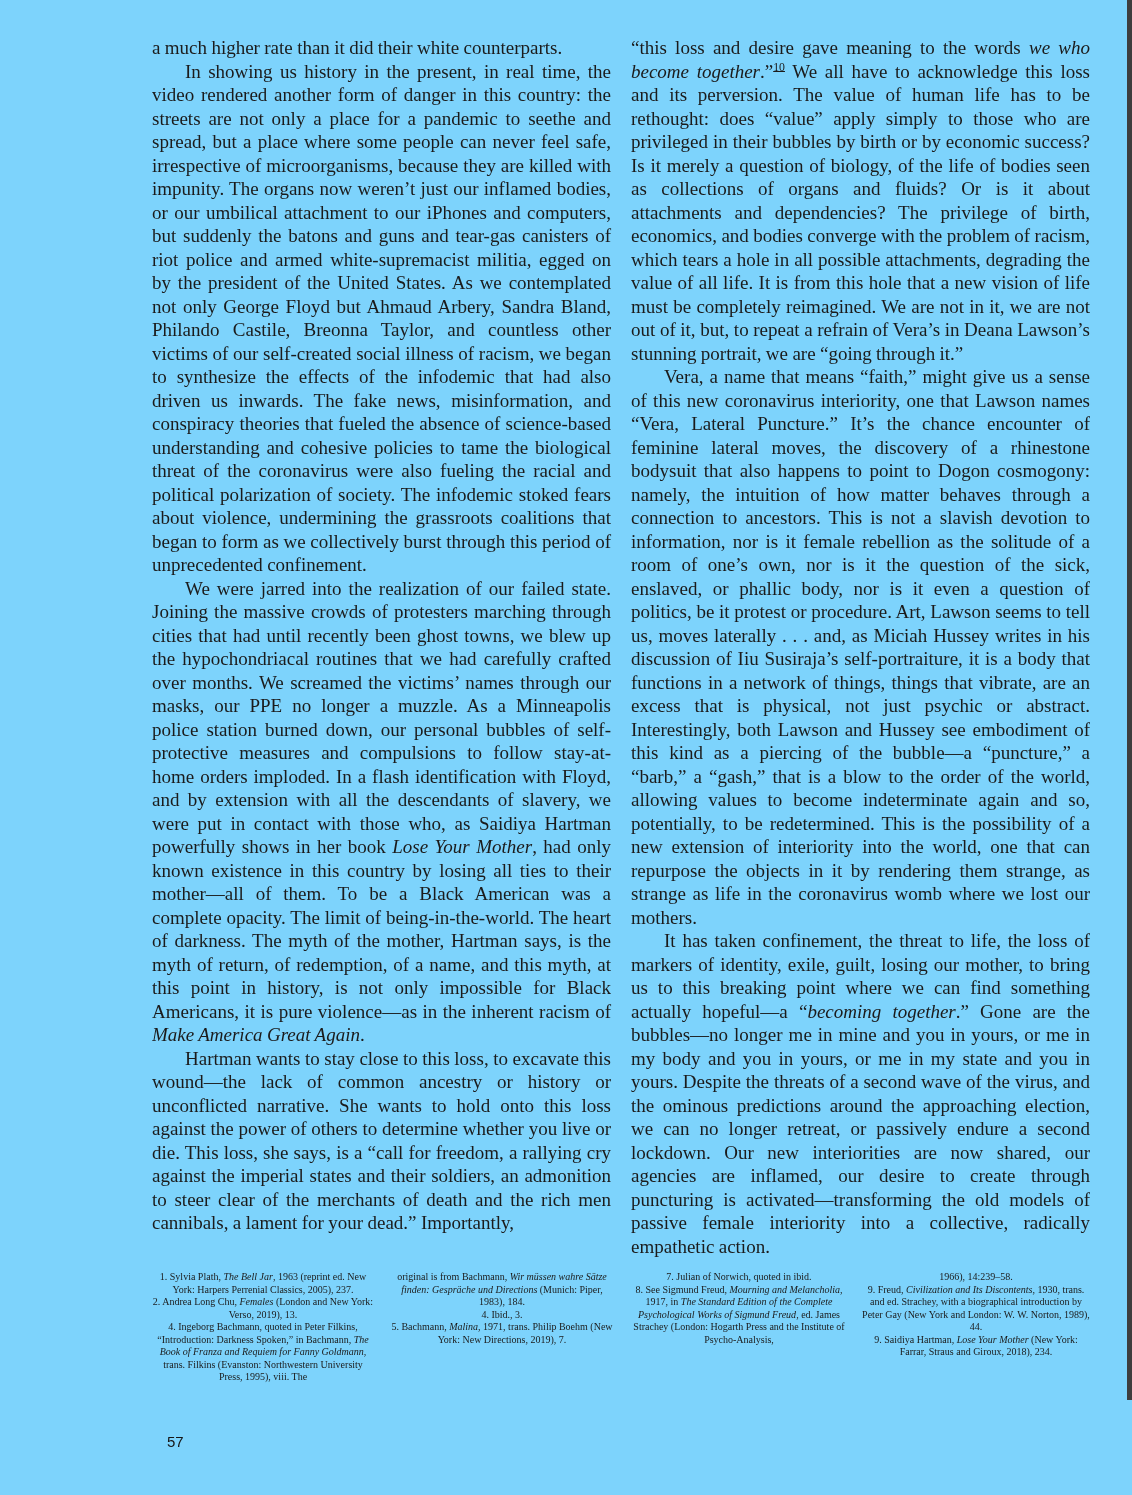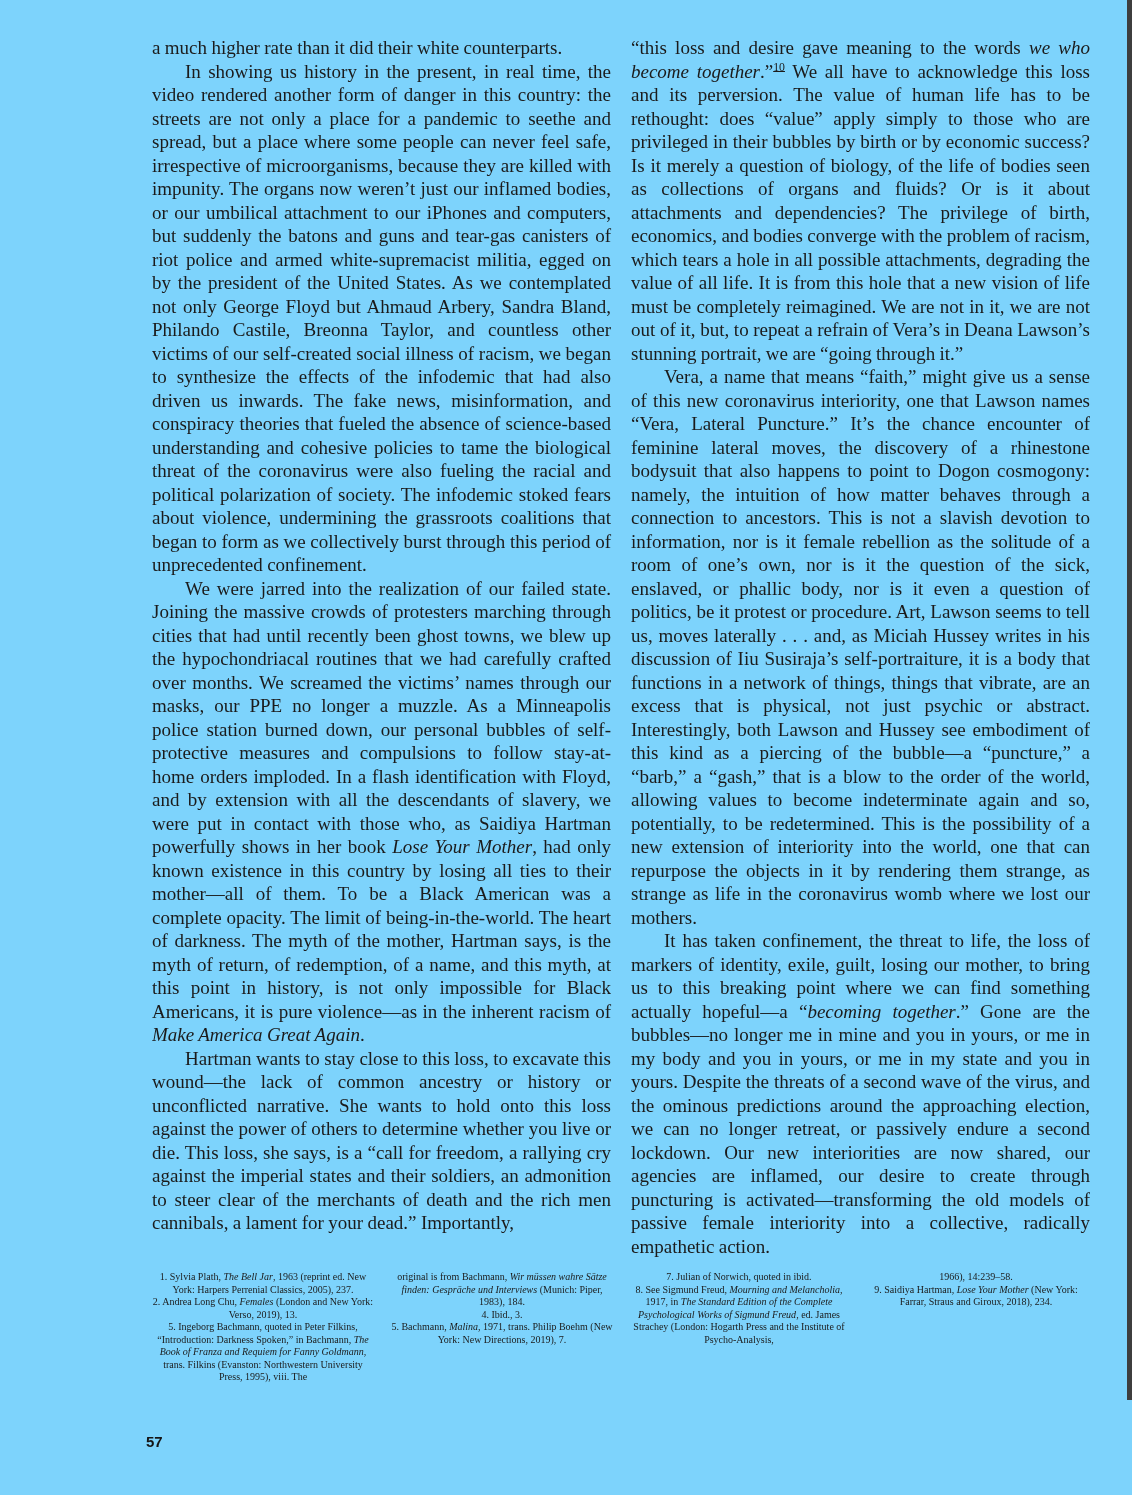--- a/index.html
+++ b/index.html
@@ -55,23 +55,23 @@
     column-gap: 14px;
   }
   .fn-entry {
     font-size: 10px;
     line-height: 12.5px;
     text-align: center;
     margin: 0;
   }
   .page-number {
     position: absolute;
-    left: 146px; top: 1433px;
+    left: 167px; top: 1433px;
     font-family: "Liberation Sans", "DejaVu Sans", sans-serif;
-    font-weight: bold;
+    font-weight: normal;
     font-size: 15px;
     color: #151515;
   }
   .edge-right {
     position: absolute;
     right: 0; top: 0;
     width: 5px; height: 1400px;
     background: #3d3d3d;
   }
 </style>
@@ -91,33 +91,34 @@
       <p class="body-par no-indent"><span>“this loss and desire gave meaning to the words </span><span class="it">we who become together</span><span>.”</span><sup>10</sup><span> We all have to acknowledge this loss and its perversion. The value of human life has to be rethought: does “value” apply simply to those who are privileged in their bubbles by birth or by economic success? Is it merely a question of biology, of the life of bodies seen as collections of organs and fluids? Or is it about attachments and dependencies? The privilege of birth, economics, and bodies converge with the problem of racism, which tears a hole in all possible attachments, degrading the value of all life. It is from this hole that a new vision of life must be completely reimagined. We are not in it, we are not out of it, but, to repeat a refrain of Vera’s in Deana Lawson’s stunning portrait, we are “going through it.”</span></p>
       <p class="body-par"><span>Vera, a name that means “faith,” might give us a sense of this new coronavirus interiority, one that Lawson names “Vera, Lateral Puncture.” It’s the chance encounter of feminine lateral moves, the discovery of a rhinestone bodysuit that also happens to point to Dogon cosmogony: namely, the intuition of how matter behaves through a connection to ancestors. This is not a slavish devotion to information, nor is it female rebellion as the solitude of a room of one’s own, nor is it the question of the sick, enslaved, or phallic body, nor is it even a question of politics, be it protest or procedure. Art, Lawson seems to tell us, moves laterally . . . and, as Miciah Hussey writes in his discussion of Iiu Susiraja’s self-portraiture, it is a body that functions in a network of things, things that vibrate, are an excess that is physical, not just psychic or abstract. Interestingly, both Lawson and Hussey see embodiment of this kind as a piercing of the bubble—a “puncture,” a “barb,” a “gash,” that is a blow to the order of the world, allowing values to become indeterminate again and so, potentially, to be redetermined. This is the possibility of a new extension of interiority into the world, one that can repurpose the objects in it by rendering them strange, as strange as life in the coronavirus womb where we lost our mothers.</span></p>
       <p class="body-par"><span>It has taken confinement, the threat to life, the loss of markers of identity, exile, guilt, losing our mother, to bring us to this breaking point where we can find something actually hopeful—a “</span><span class="it">becoming together</span><span>.” Gone are the bubbles—no longer me in mine and you in yours, or me in my body and you in yours, or me in my state and you in yours. Despite the threats of a second wave of the virus, and the ominous predictions around the approaching election, we can no longer retreat, or passively endure a second lockdown. Our new interiorities are now shared, our agencies are inflamed, our desire to create through puncturing is activated—transforming the old models of passive female interiority into a collective, radically empathetic action.</span></p>
     </section>
   </main>
 
   <footer class="footnotes">
     <div class="fn-col">
       <div class="fn-entry"><span>1. Sylvia Plath, </span><span class="it">The Bell Jar</span><span>, 1963 (reprint ed. New York: Harpers Perrenial Classics, 2005), 237.</span></div>
       <div class="fn-entry"><span>2. Andrea Long Chu, </span><span class="it">Females</span><span> (London and New York: Verso, 2019), 13.</span></div>
-      <div class="fn-entry"><span>5. Ingeborg Bachmann, quoted in Peter Filkins, “Introduction: Darkness Spoken,” in Bachmann, </span><span class="it">The Book of Franza and Requiem for Fanny Goldmann</span><span>, trans. Filkins (Evanston: Northwestern University Press, 1995), viii. The</span></div>
+      <div class="fn-entry"><span>4. Ingeborg Bachmann, quoted in Peter Filkins, “Introduction: Darkness Spoken,” in Bachmann, </span><span class="it">The Book of Franza and Requiem for Fanny Goldmann</span><span>, trans. Filkins (Evanston: Northwestern University Press, 1995), viii. The</span></div>
     </div>
     <div class="fn-col">
-      <div class="fn-entry"><span>original is from Bachmann, </span><span class="it">Wir müssen wahre Sätze finden: Gespräche und Interviews</span><span> (Munich: Piper, 1983), 184.</span></div>
+      <div class="fn-entry"><span>original is from Bachmann, </span><span class="it">Wir müssen wahre Sätze finden: Gespräche und Directions</span><span> (Munich: Piper, 1983), 184.</span></div>
       <div class="fn-entry"><span>4. Ibid., 3.</span></div>
       <div class="fn-entry"><span>5. Bachmann, </span><span class="it">Malina</span><span>, 1971, trans. Philip Boehm (New York: New Directions, 2019), 7.</span></div>
     </div>
     <div class="fn-col">
       <div class="fn-entry"><span>7. Julian of Norwich, quoted in ibid.</span></div>
       <div class="fn-entry"><span>8. See Sigmund Freud, </span><span class="it">Mourning and Melancholia</span><span>, 1917, in </span><span class="it">The Standard Edition of the Complete Psychological Works of Sigmund Freud</span><span>, ed. James Strachey (London: Hogarth Press and the Institute of Psycho-Analysis,</span></div>
     </div>
     <div class="fn-col">
       <div class="fn-entry"><span>1966), 14:239–58.</span></div>
+      <div class="fn-entry"><span>9. Freud, </span><span class="it">Civilization and Its Discontents</span><span>, 1930, trans. and ed. Strachey, with a biographical introduction by Peter Gay (New York and London: W. W. Norton, 1989), 44.</span></div>
       <div class="fn-entry"><span>9. Saidiya Hartman, </span><span class="it">Lose Your Mother</span><span> (New York: Farrar, Straus and Giroux, 2018), 234.</span></div>
     </div>
   </footer>
 
   <div class="page-number">57</div>
 
   <div class="edge-right"></div>
 
 </div>
 

